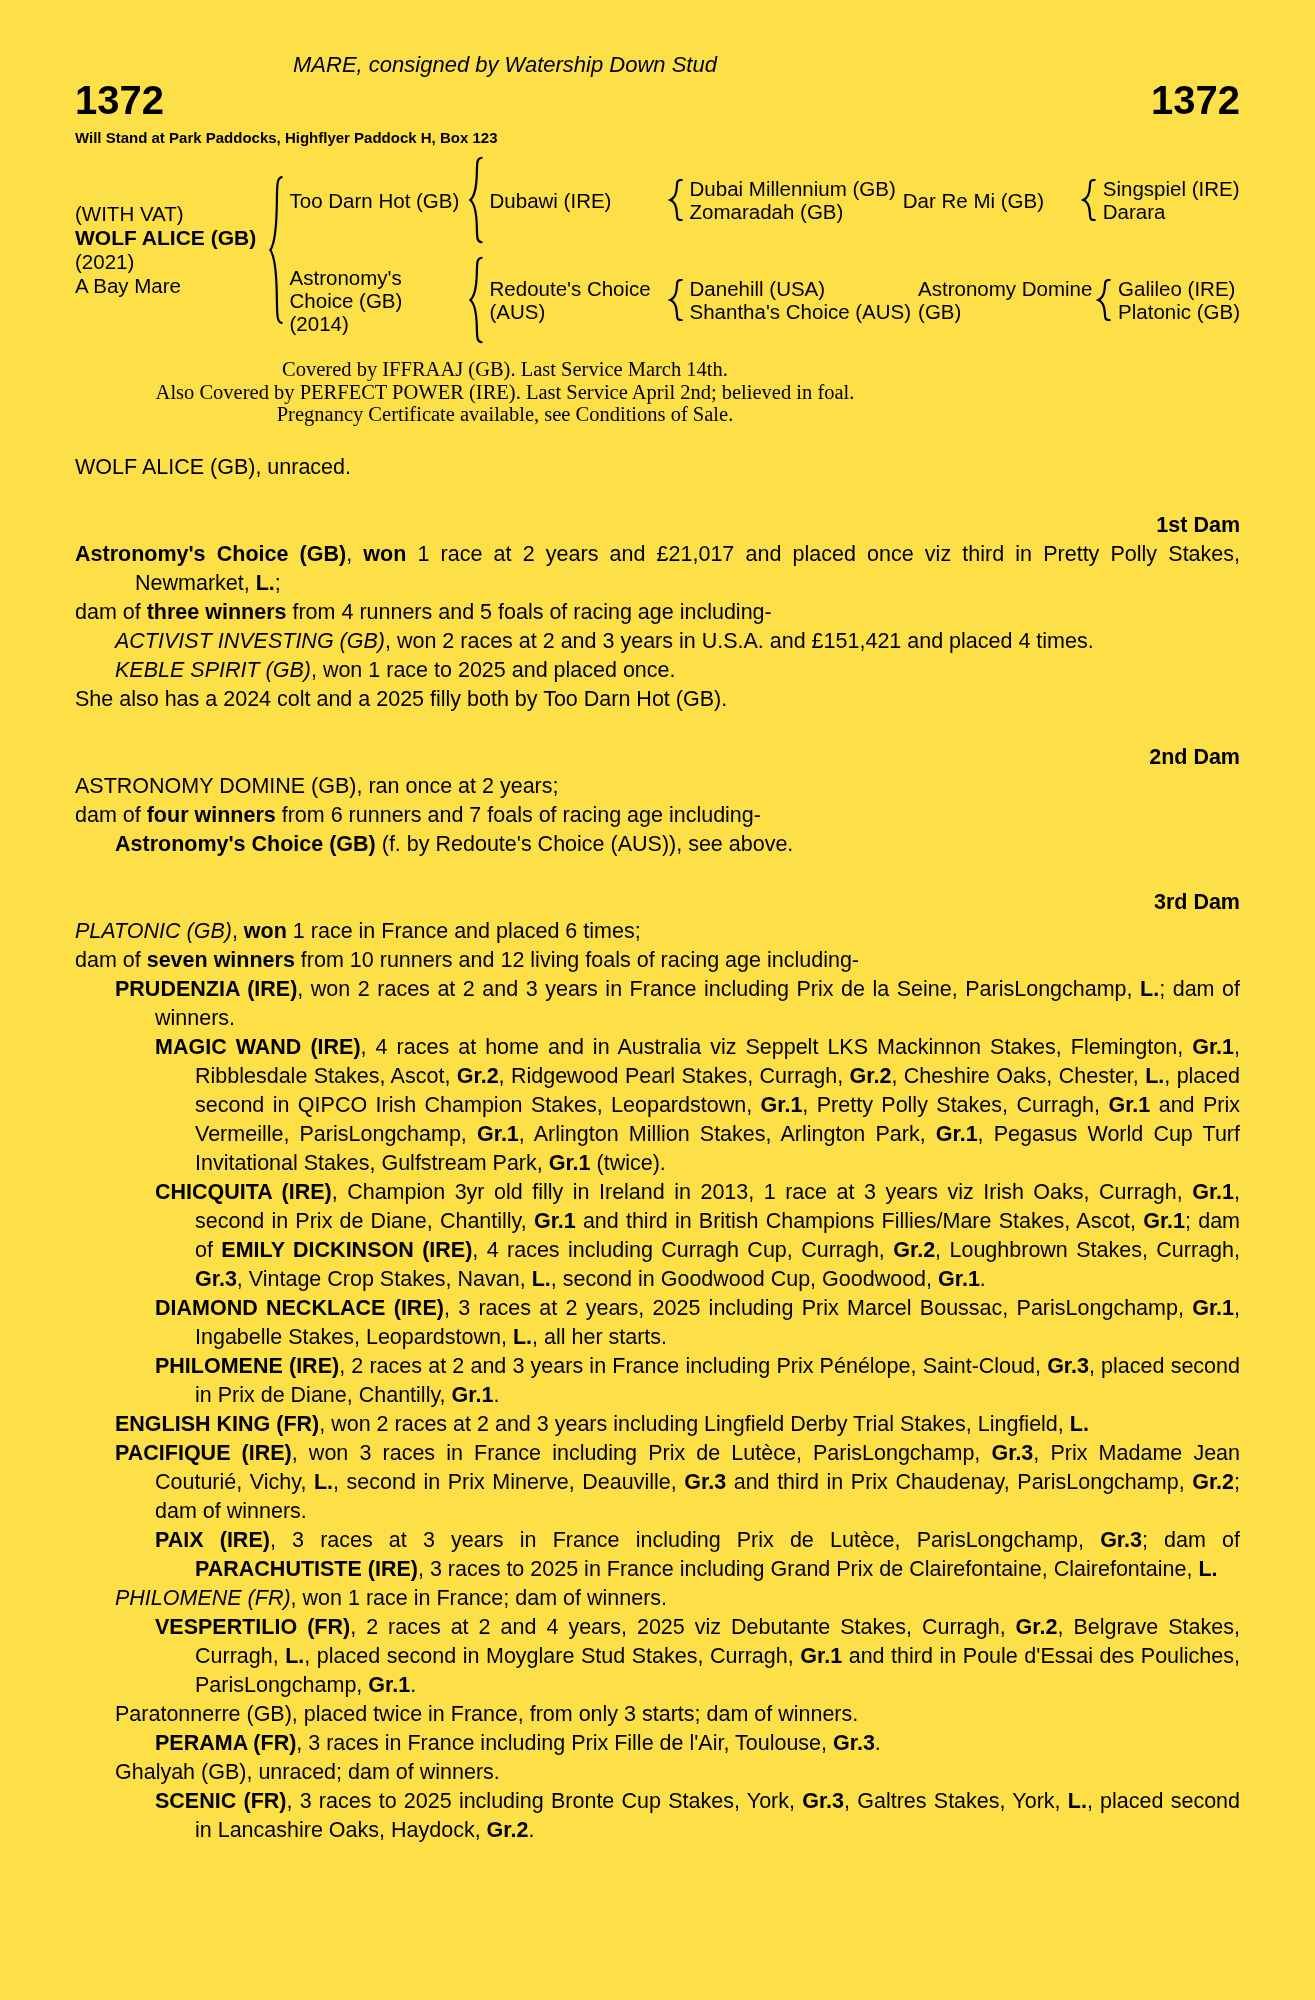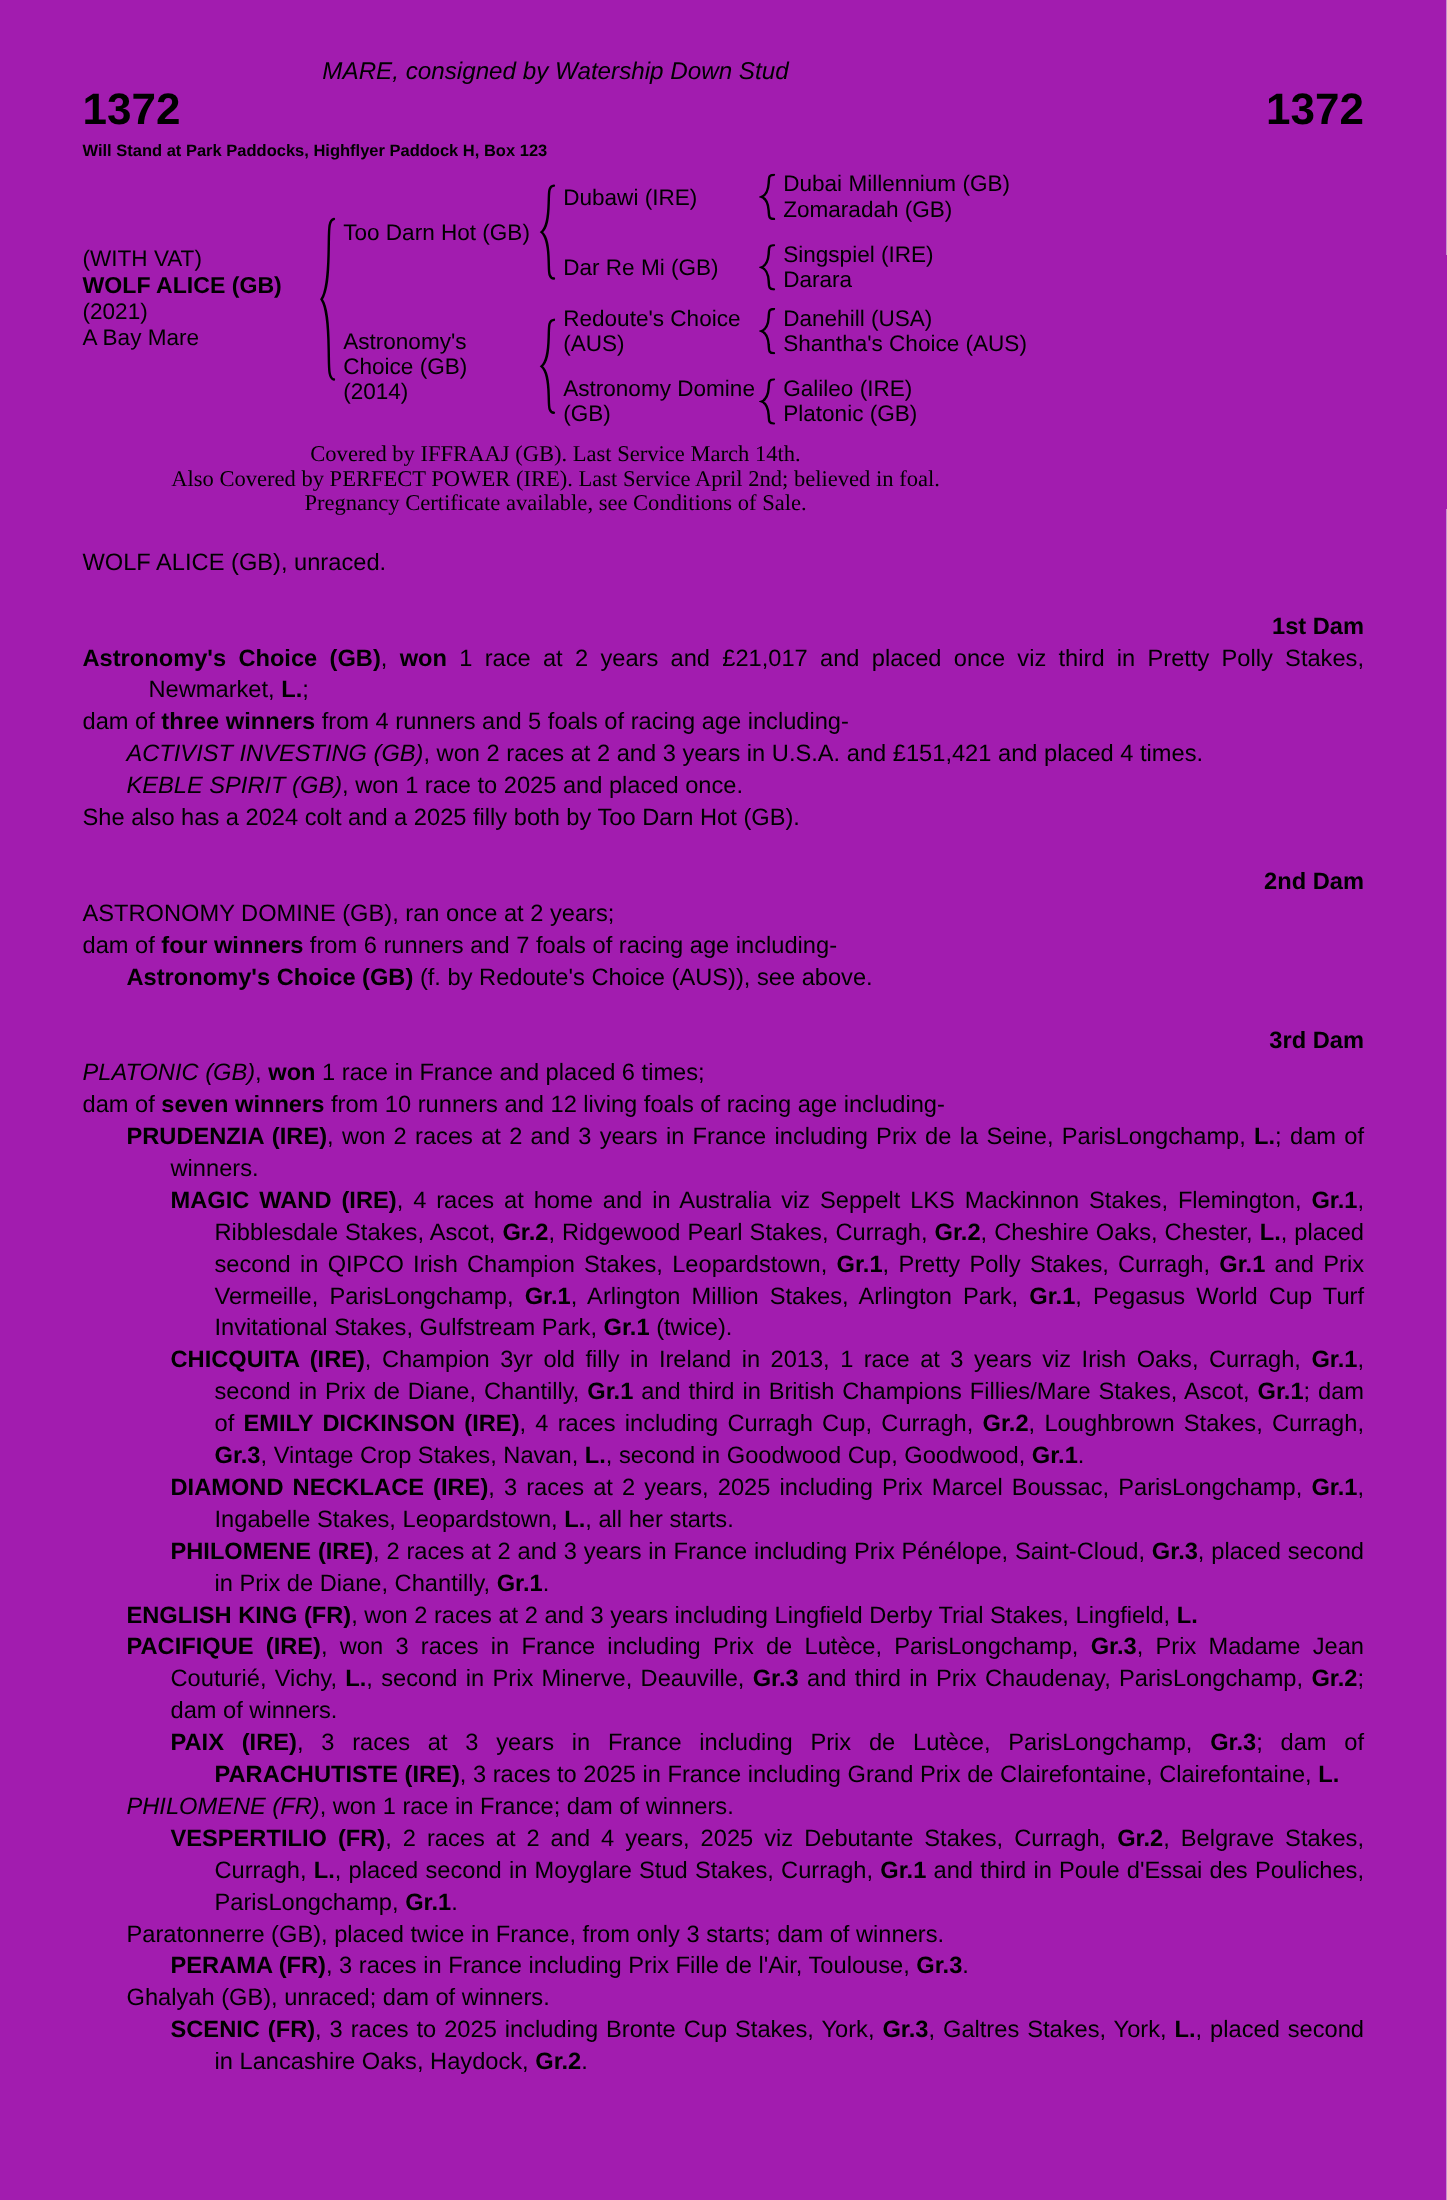--- a/index.html
+++ b/index.html
@@ -1,36 +1,36 @@
 <!DOCTYPE html>
 <html><head>
 <meta charset="utf-8">
 <style>
   html,body { margin:0; padding:0; background:#e8e8e8; }
   .page {
     width:1315px; height:2000px; box-sizing:border-box;
-    margin:0 auto; background:#a21caf; color:#000;
+    margin:0 auto; background:#fde047; color:#000;
     font-family:"Liberation Sans","DejaVu Sans",sans-serif;
     padding:52px 75px 30px 75px; overflow:hidden;
   }
   .center-col { width:860px; text-align:center; }
   .consignor { font-style:italic; font-size:22px; line-height:26px; }
   .lots { display:flex; justify-content:space-between; align-items:flex-start;
           font-weight:700; font-size:40px; line-height:44px; margin-top:0px; }
   .stand { font-weight:700; font-size:15px; line-height:28px; margin-top:2px; }
 
   
   .ped { display:flex; align-items:center; margin-top:4px; font-size:20.5px; }
   .ped-subject { width:215px; display:flex; flex-direction:column; justify-content:center; line-height:24px; }
   .subj-name { font-weight:700; font-size:21px; }
   .brace { width:15px; flex:0 0 15px; display:block; }
   .gen2col { display:flex; flex-direction:column; gap:12px; }
   .unit2, .unit3 { display:flex; align-items:center; }
   .name2 { width:178px; line-height:23px; padding-left:7px; }
-  .gen3col { display:flex; flex-direction:column;gap:18px; }
+  .gen3col { display:flex; flex-direction:row; }
   .name3 { width:178px; line-height:23px; padding-left:7px; }
   .gen4col { display:flex; flex-direction:column; justify-content:center; }
   .name4 { line-height:23px; padding-left:7px; white-space:nowrap; }
 
   
   .covering { width:860px; text-align:center; font-size:20.5px; line-height:22.5px; margin-top:14px;font-family:Liberation Serif, serif; }
 
   
   .body { margin-top:27px; }
   .para { font-size:21.5px; line-height:29px; text-align:justify; }

